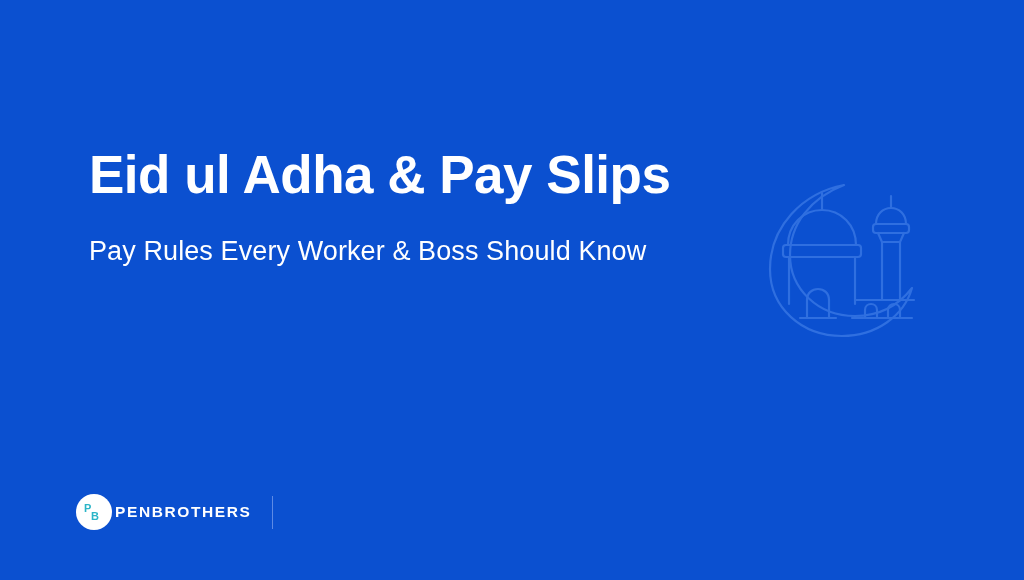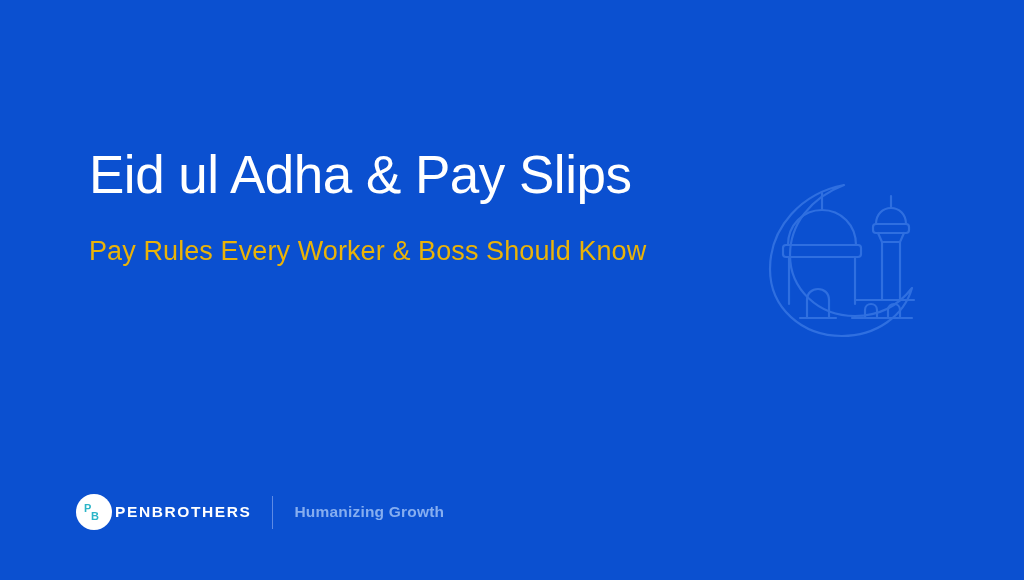--- a/index.html
+++ b/index.html
@@ -28,35 +28,35 @@
     left: 89px;
     top: 140px;
     width: 620px;
   }
 
   .headline {
     margin: 0;
     font-family: "Liberation Sans", sans-serif;
     font-size: 53px;
     line-height: 70px;
-    font-weight: normal;
+    font-weight: bold;
     letter-spacing: -0.5px;
     color: #ffffff;
     white-space: pre-line;
   }
 
   .subhead {
     margin: 0;
     padding-top: 18px;
     font-family: "Liberation Sans", sans-serif;
     font-size: 27px;
     line-height: 47px;
     font-weight: normal;
     letter-spacing: 0.1px;
-    color: #eab308;
+    color: #ffffff;
     white-space: pre-line;
   }
 
   
   .illustration {
     position: absolute;
     left: 752px;
     top: 172px;
     width: 176px;
     height: 172px;
@@ -182,16 +182,15 @@
           <text x="2" y="12" font-size="11">P</text>
           <text x="9" y="20" font-size="11">B</text>
         </g>
       </svg>
     </div>
 
     <div class="brand-name">PENBROTHERS</div>
 
     <div class="lockup-divider"></div>
 
-    <div class="tagline">Humanizing Growth</div>
   </div>
 
 </div>
 
 </body></html>

